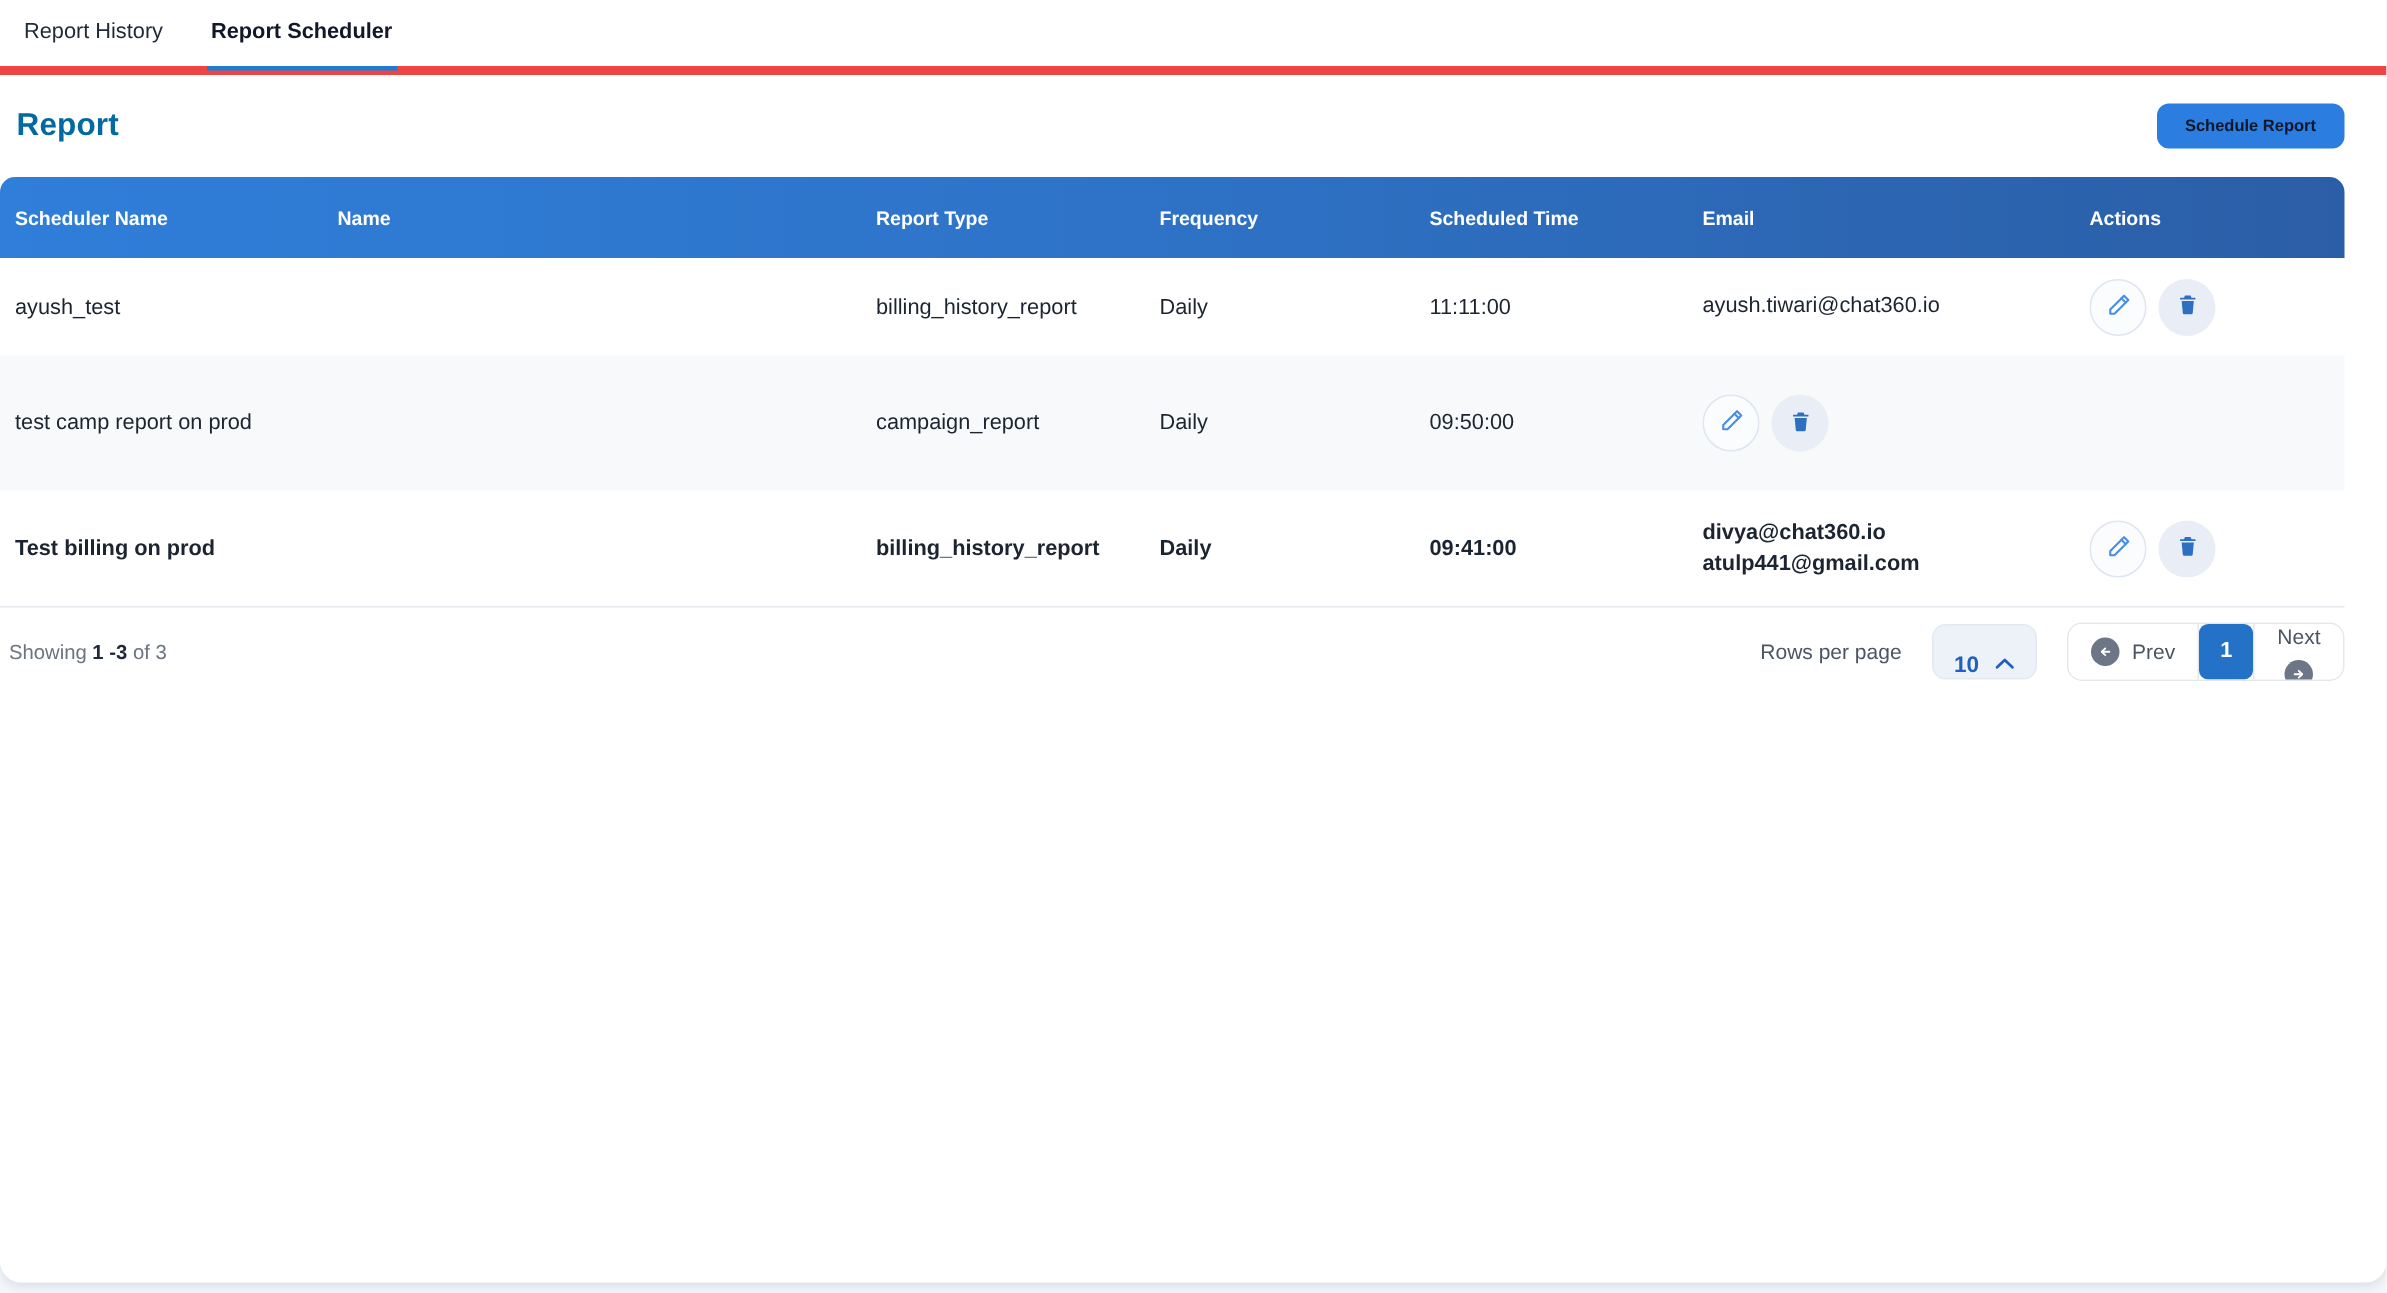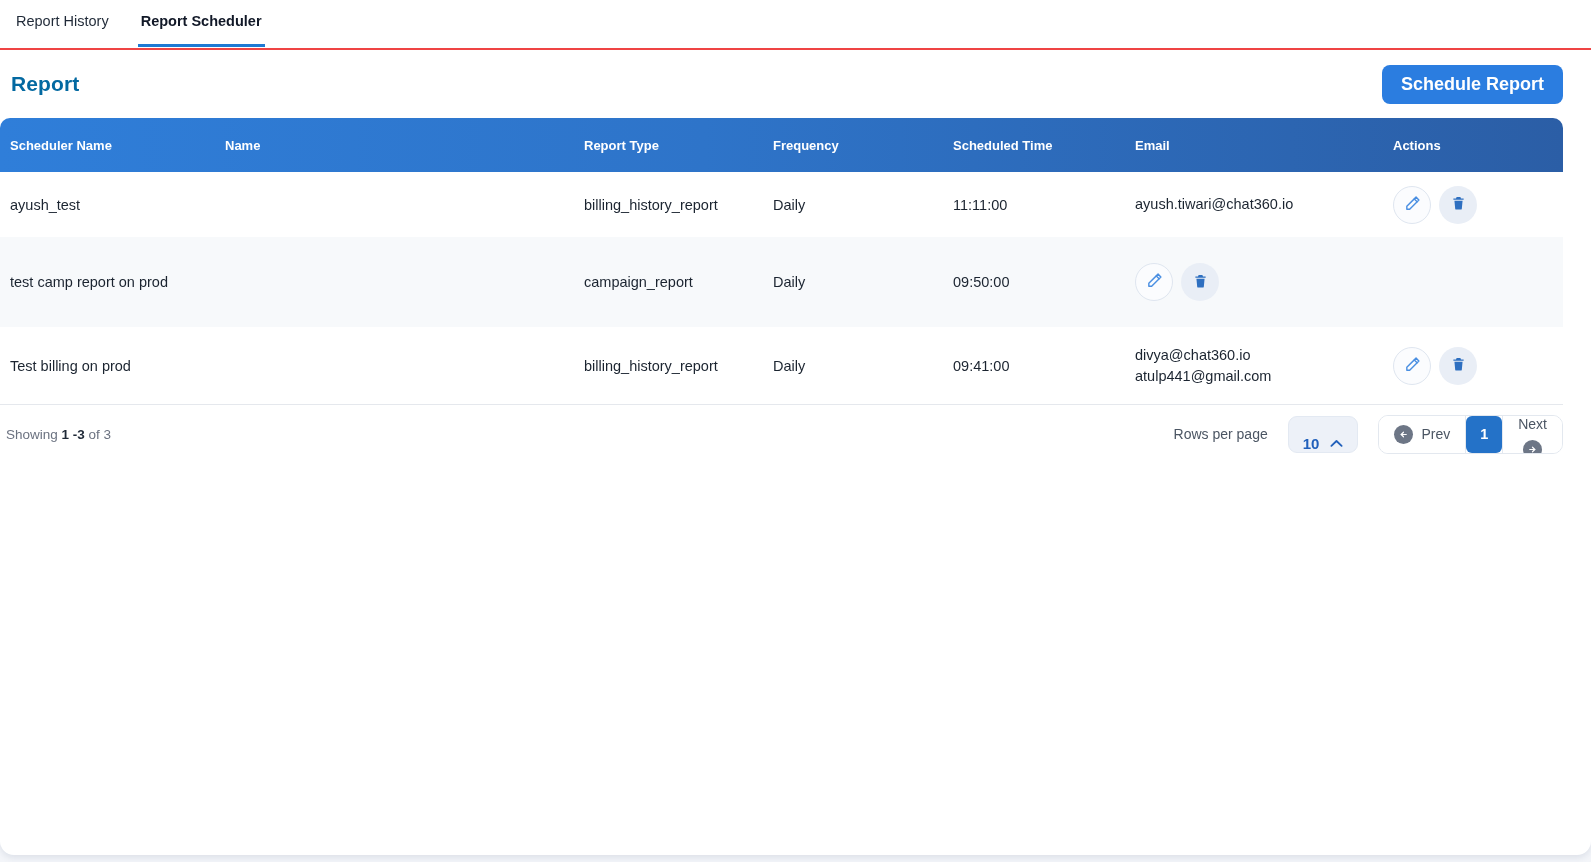--- a/index.html
+++ b/index.html
@@ -18,21 +18,21 @@
     box-shadow: 0 3px 6px rgba(40, 60, 100, 0.10);
     position: relative;
   }
   
   .tabbar {
     height: 50px;
     display: flex;
     align-items: flex-start;
     gap: 26px;
     padding: 13px 0 0 13px;
-    border-bottom: 2px solid #ef4444;
+    border-bottom: 6px solid #ef4444;
   }
   .tab {
     font-size: 14.5px;
     color: #1f2937;
     padding: 0 3px 15px 3px;
     cursor: pointer;
     border-bottom: 3px solid transparent;
     margin-bottom: -1px;
   }
   .tab.active {
@@ -50,25 +50,25 @@
     padding-left: 11px;
   }
   .page-title {
     font-size: 21px;
     font-weight: 600;
     color: #0369a1;
     letter-spacing: 0.1px;
   }
   .btn-primary {
     background: #2b7de0;
-    color: #ffffff;
+    color: #0f172a;
     border: none;
     border-radius: 8px;
     font-family: "Liberation Sans", sans-serif;
-    font-size: 18px;
+    font-size: 11px;
     font-weight: 600;
     padding: 9px 19px;
     cursor: pointer;
   }
   
   .thead {
     height: 54px;
     display: flex;
     align-items: center;
     background: linear-gradient(90deg, #2f7ed9 0%, #2e74c9 45%, #2b5ea6 100%);
@@ -79,21 +79,21 @@
   }
   .trow {
     display: flex;
     align-items: center;
     font-size: 14.5px;
     color: #1b2430;
   }
   .trow.alt { background: #f7f9fb; }
   .row-1 { min-height: 65px; justify-content: space-between; }
   .row-2 { min-height: 90px; }
-  .row-3 { min-height: 77px; }
+  .row-3 { min-height: 77px; font-weight: bold; }
   .cell { padding-left: 10px; }
   .c1 { width: 215px; }
   .c2 { width: 359px; }
   .c3 { width: 189px; }
   .c4 { width: 180px; }
   .c5 { width: 182px; }
   .c6 { width: 258px; }
   .c7 { width: 180px; }
   .email-cell div { line-height: 21px; }
   .actions-cell { display: flex; gap: 8px; align-items: center; }

